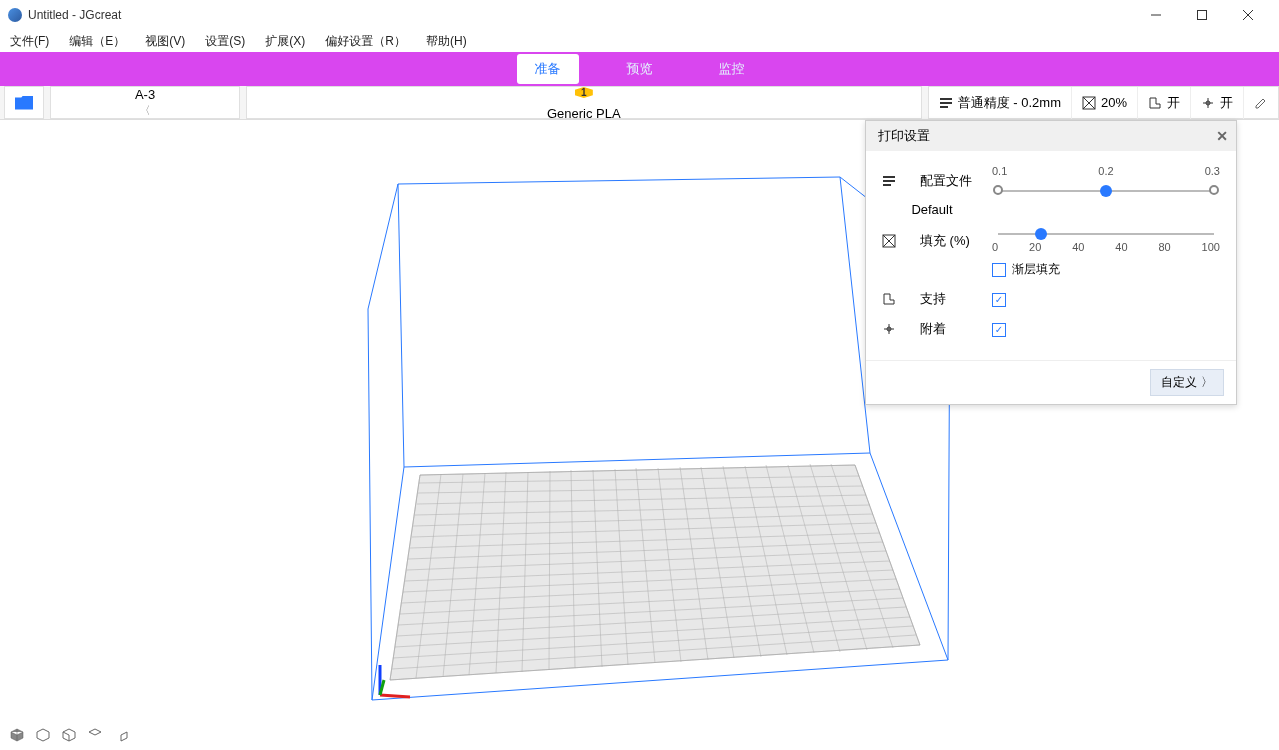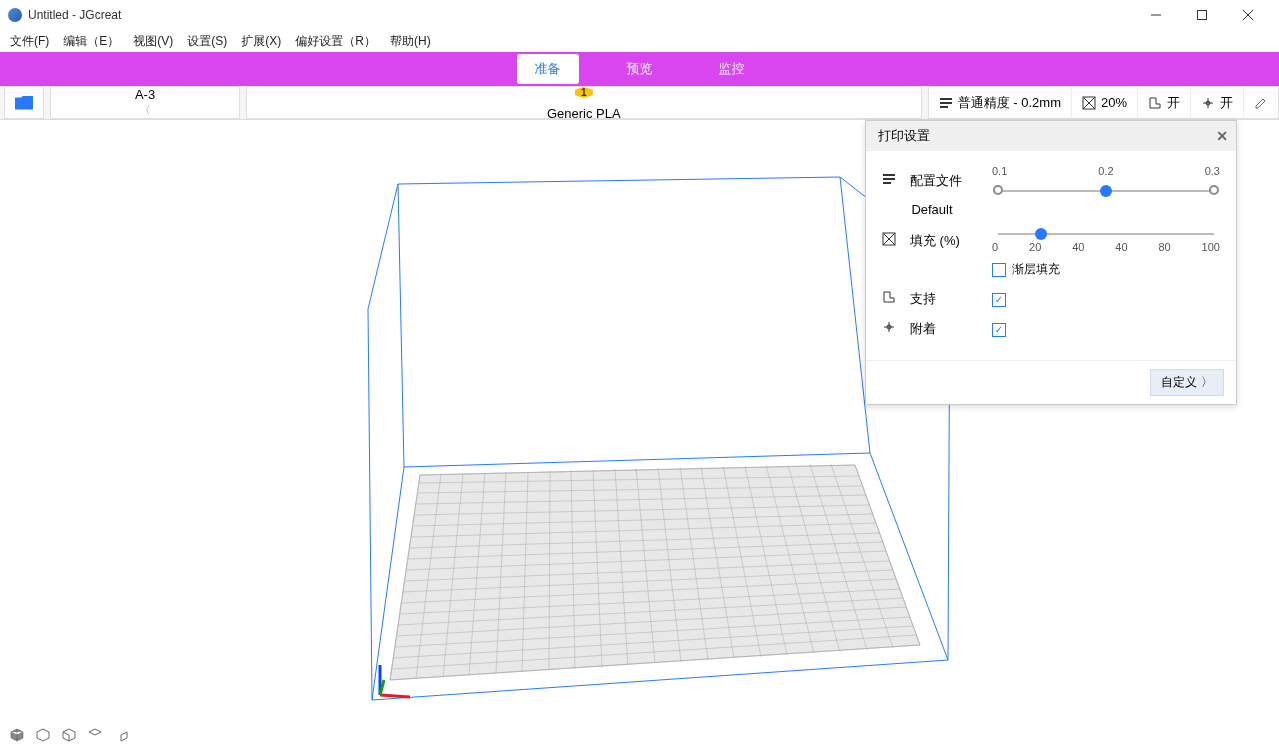--- a/index.html
+++ b/index.html
@@ -3,21 +3,21 @@
 <meta charset="utf-8">
 <style>
 * { margin:0; padding:0; box-sizing:border-box; font-family:"Microsoft YaHei","Segoe UI",sans-serif; }
 body { width:1279px; height:750px; background:#fff; overflow:hidden; position:relative; }
 .titlebar { height:30px; display:flex; align-items:center; justify-content:space-between; padding:0 8px 0 8px; background:#fff; }
 .titlebar-left { display:flex; align-items:center; gap:6px; font-size:12px; color:#333; }
 .app-icon { width:14px; height:14px; border-radius:50%; background:linear-gradient(135deg,#4a90e2,#2c5aa0); display:inline-block; }
 .win-controls { display:flex; }
 .win-btn { width:46px; height:30px; display:flex; align-items:center; justify-content:center; cursor:pointer; }
 .win-btn svg { width:10px; height:10px; }
-.menubar { height:22px; display:flex; align-items:center; padding:0 4px; font-size:12px; color:#222; gap:2px; }
+.menubar { height:22px; display:flex; align-items:center; padding:0 4px; font-size:12px; color:#222; gap:8px; }
 .menu-item { padding:2px 6px; cursor:pointer; }
 .tabbar { height:34px; background:#d946ef; display:flex; align-items:center; justify-content:center; gap:30px; font-size:13px; }
 .tab { color:#e3f2fd; padding:6px 18px; cursor:pointer; border-radius:3px; }
 .tab.active { background:#fff; color:#2979ff; }
 .toolbar { height:34px; display:flex; align-items:stretch; background:#f5f5f5; border-bottom:1px solid #ddd; }
 .tool-box { background:#fff; display:flex; align-items:center; margin-right:6px; border:1px solid #e0e0e0;flex-direction:column; }
 .folder-box { width:40px; justify-content:center; margin-left:4px; }
 .folder-icon { width:18px; height:14px; background:#2979ff; position:relative; clip-path:polygon(0 15%,35% 15%,45% 0,100% 0,100% 100%,0 100%); }
 .printer-box { width:190px; padding:0 10px; justify-content:space-between; font-size:13px; }
 .material-box { flex:1; padding:0 6px; gap:8px; font-size:13px; justify-content:flex-start; }
@@ -26,21 +26,21 @@
 .settings-bar { display:flex; align-items:center; background:#fff; border:1px solid #e0e0e0; font-size:13px; }
 .sb-item { display:flex; align-items:center; gap:5px; padding:0 10px; height:32px; border-right:1px solid #eee; cursor:pointer; }
 .sb-item:last-child { border-right:none; }
 .chev { color:#888; font-size:11px; cursor:pointer; padding:0 4px; }
 .viewport { position:absolute; top:120px; left:0; right:0; bottom:0; background:#fff; }
 .panel { position:absolute; top:0; right:42px; width:372px; background:#fff; border:1px solid #ccc; box-shadow:0 2px 6px rgba(0,0,0,0.15); }
 .panel-head { height:30px; background:#f0f0f0; display:flex; align-items:center; justify-content:space-between; padding:0 8px 0 12px; font-size:13px; }
 .panel-close { cursor:pointer; color:#666; font-size:14px; font-weight:bold; }
 .panel-body { padding:14px 16px 10px; font-size:13px; }
 .prow { display:flex; align-items:center; margin-bottom:12px; gap:10px; }
-.prow .plabel { width:100px; display:flex; gap:14px; }
+.prow .plabel { width:100px; display:flex; align-items:center; gap:24px; }
 .prow .pcontrol { flex:1; }
 .slider-ticks { display:flex; justify-content:space-between; font-size:11px; color:#555; margin-bottom:13px; }
 .slider-track { height:2px; background:#bbb; position:relative; margin:4px 6px; }
 .slider-knob { width:12px; height:12px; border-radius:50%; background:#2979ff; position:absolute; top:-5px; transform:translateX(-50%); cursor:pointer; }
 .slider-endcap { width:10px; height:10px; border:2px solid #888; border-radius:50%; background:#fff; position:absolute; top:-5px; transform:translateX(-50%); }
 .slider-labels-below { display:flex; justify-content:space-between; font-size:11px; color:#555; margin-top:6px; }
 .chk { width:14px; height:14px; border:1px solid #2979ff; display:inline-flex; align-items:center; justify-content:center; cursor:pointer; color:#2979ff; font-size:10px; }
 .subrow { margin-left:110px; display:flex; align-items:center; gap:6px; margin-top:-4px; margin-bottom:12px; font-size:12px; }
 .panel-foot { border-top:1px solid #eee; padding:8px 12px; display:flex; justify-content:flex-end; }
 .custom-btn { background:#e8eef7; border:1px solid #d0dae8; padding:4px 10px; font-size:12px; cursor:pointer; display:flex; align-items:center; gap:4px; }

